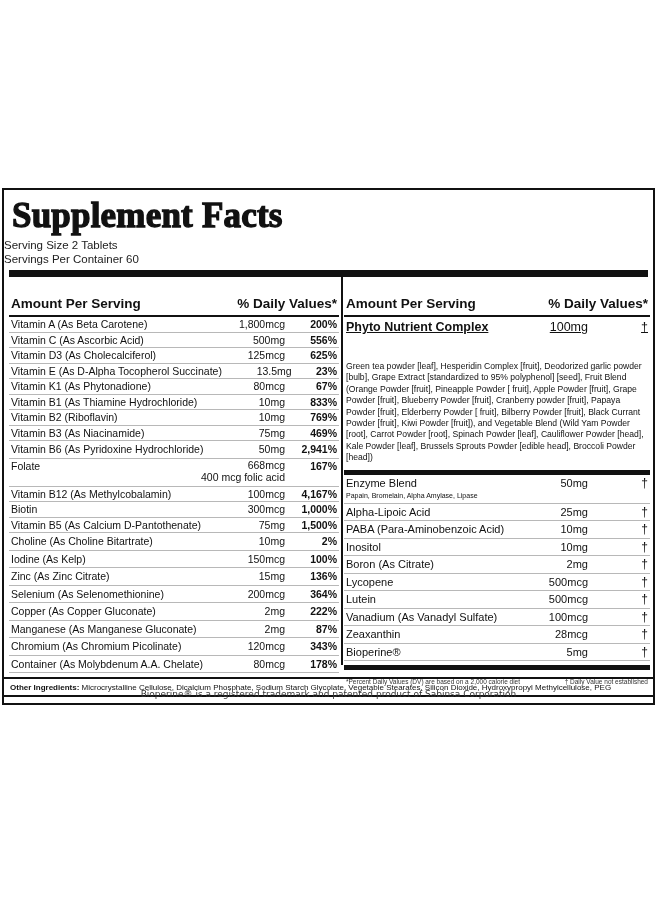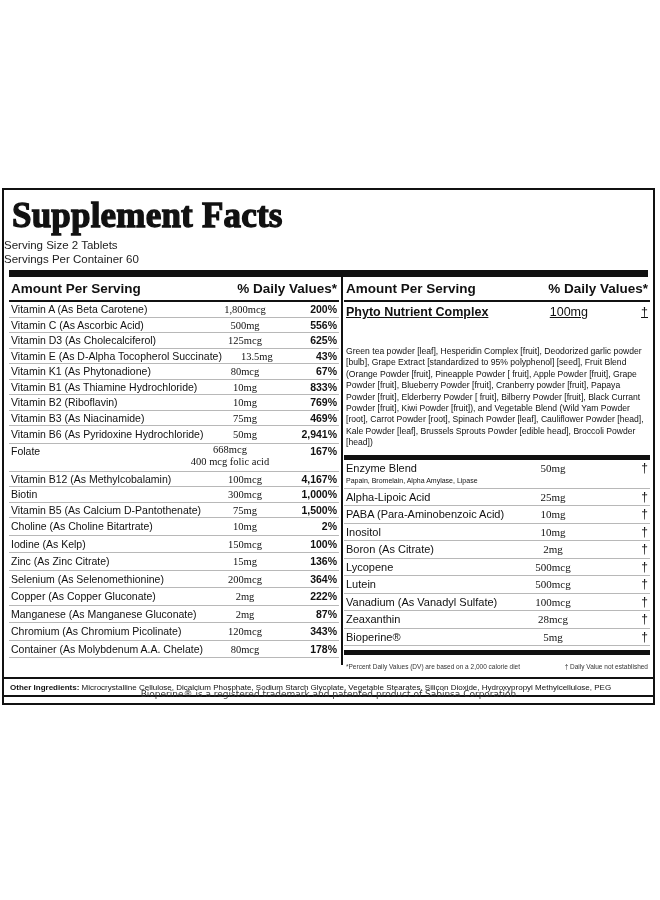--- a/index.html
+++ b/index.html
@@ -4,24 +4,24 @@
 <style>
   html, body { margin: 0; padding: 0; background: #ffffff; }
   body { width: 660px; height: 900px; position: relative; font-family: "Liberation Sans", sans-serif; color: #111; overflow: hidden; }
   .label { position: absolute; left: 2px; top: 188px; width: 653px; height: 517px; border: 2px solid #111; box-sizing: border-box; background: #fff; }
   .title { position: absolute; left: 8px; top: 6px; font-size: 35px; font-weight: 900; letter-spacing: 0.2px; -webkit-text-stroke: 1.3px #111; line-height: 40px; font-family: Liberation Serif, serif; }
   .serving { position: absolute; left: 0; top: 48px; font-size: 11.5px; line-height: 14px; color: #222; }
   .thickbar { position: absolute; left: 5px; right: 5px; top: 80px; height: 7px; background: #111; }
   .leftcol { position: absolute; left: 5px; top: 87px; width: 330px; }
   .rightcol { position: absolute; left: 340px; top: 87px; width: 306px; }
   .vdivider { position: absolute; left: 337px; top: 87px; width: 2px; height: 388px; background: #111; }
-  .hdr { display: flex; justify-content: space-between; font-weight: bold; font-size: 13.5px; height: 22px; line-height: 22px; border-bottom: 2px solid #111; padding: 1px 2px 0 2px; }
+  .hdr { display: flex; justify-content: space-between; font-weight: bold; font-size: 13.5px; height: 22px; line-height: 22px; border-bottom: 2px solid #111; padding: 16px 2px 0 2px; }
   .row { display: flex; align-items: flex-start; font-size: 10.5px; border-bottom: 1px solid #b8b8b8; padding: 0 2px; box-sizing: border-box; }
   .row .name { flex: 1; white-space: nowrap; }
-  .row .amt { width: 80px; text-align: center; font-family: Liberation Serif, serif; }
+  .row .amt { width: 80px; text-align: right; }
   .row .dv { width: 52px; text-align: right; font-weight: bold; }
   .lrow { height: 15.5px; line-height: 15px; }
   .lrow.tall { height: 28px; }
   .lrow.big { height: 17.5px; line-height: 17px; }
   .sub { display: block; line-height: 12px; }
   .rrow { height: 17.5px; line-height: 17px; font-size: 11px; }
   .rrow .amt { width: 70px; }
   .rrow .dv { width: 60px; font-weight: normal; font-size: 12px; }
   .phyto { font-weight: bold; font-size: 12.5px; height: 20px; line-height: 20px; display: flex; padding: 0 2px; text-decoration: underline; }
   .phyto .name { flex: 1; }
@@ -64,21 +64,21 @@
           <span class="dv">556%</span>
         </div>
         <div class="row lrow">
           <span class="name">Vitamin D3 (As Cholecalciferol)</span>
           <span class="amt" style=""><span>125mcg</span></span>
           <span class="dv">625%</span>
         </div>
         <div class="row lrow">
           <span class="name">Vitamin E (As D-Alpha Tocopherol Succinate)</span>
           <span class="amt" style=""><span>13.5mg</span></span>
-          <span class="dv">43%</span>
+          <span class="dv">23%</span>
         </div>
         <div class="row lrow">
           <span class="name">Vitamin K1 (As Phytonadione)</span>
           <span class="amt" style=""><span>80mcg</span></span>
           <span class="dv">67%</span>
         </div>
         <div class="row lrow">
           <span class="name">Vitamin B1 (As Thiamine Hydrochloride)</span>
           <span class="amt" style=""><span>10mg</span></span>
           <span class="dv">833%</span>

